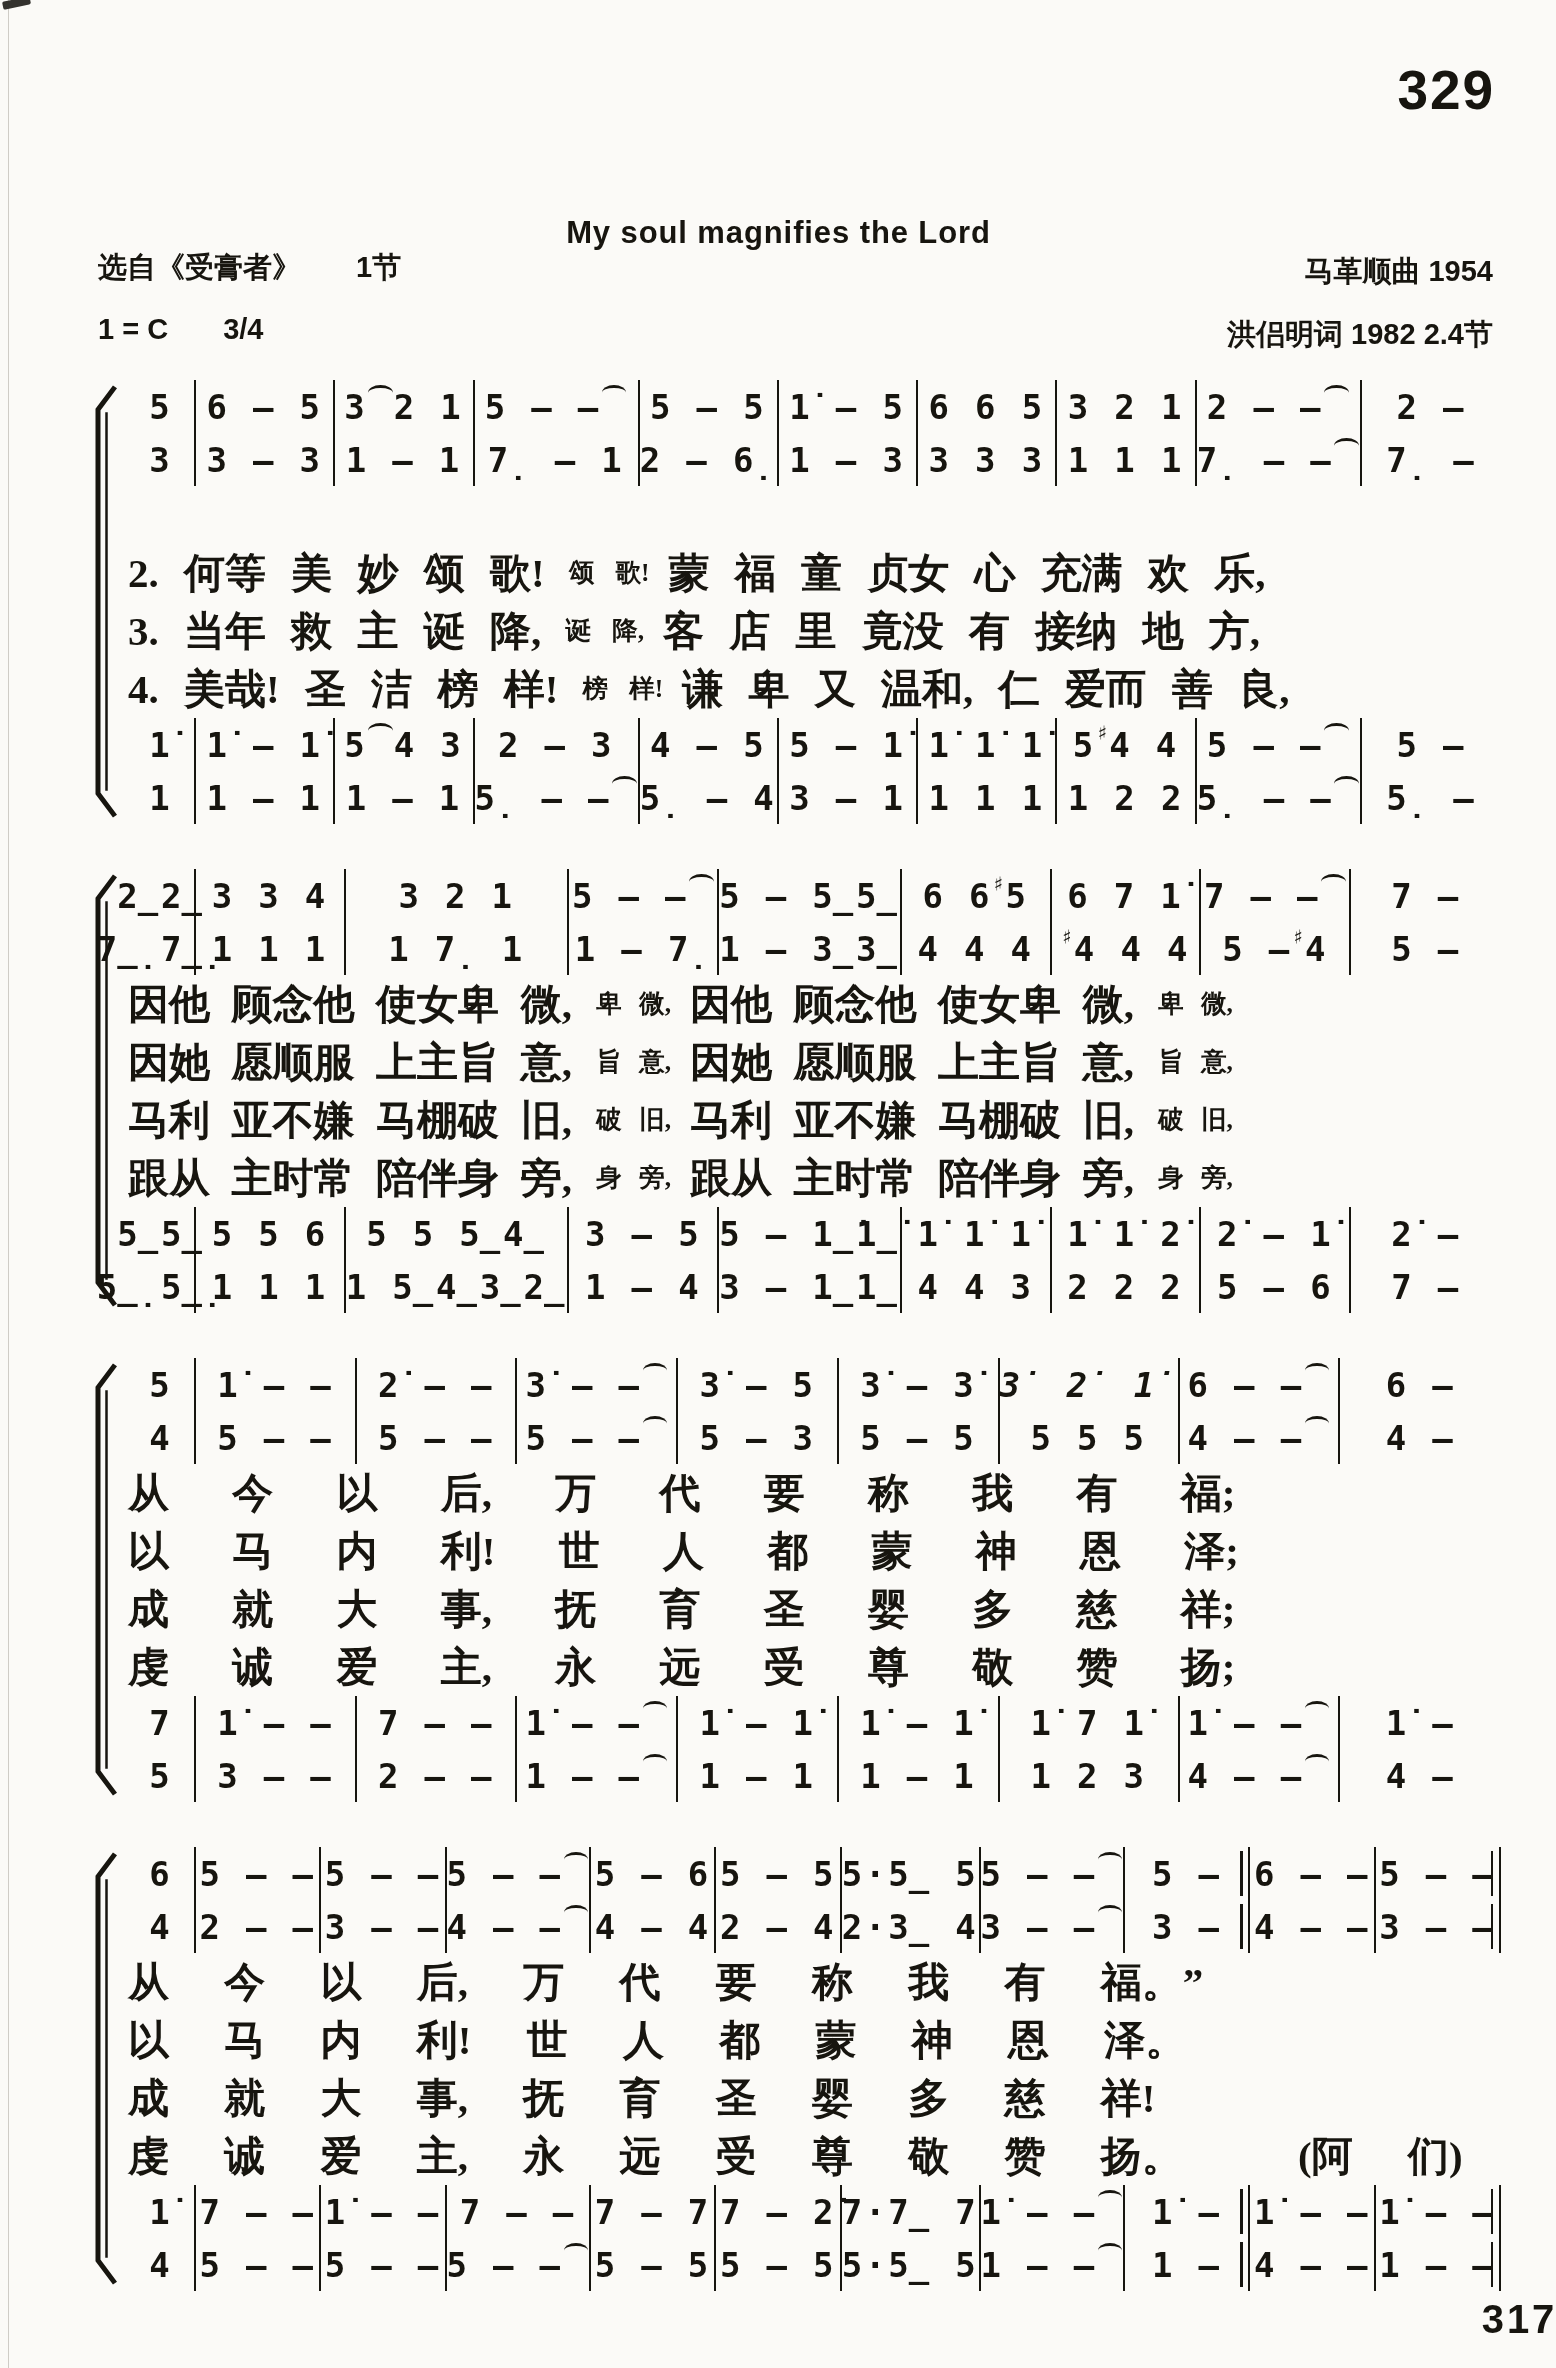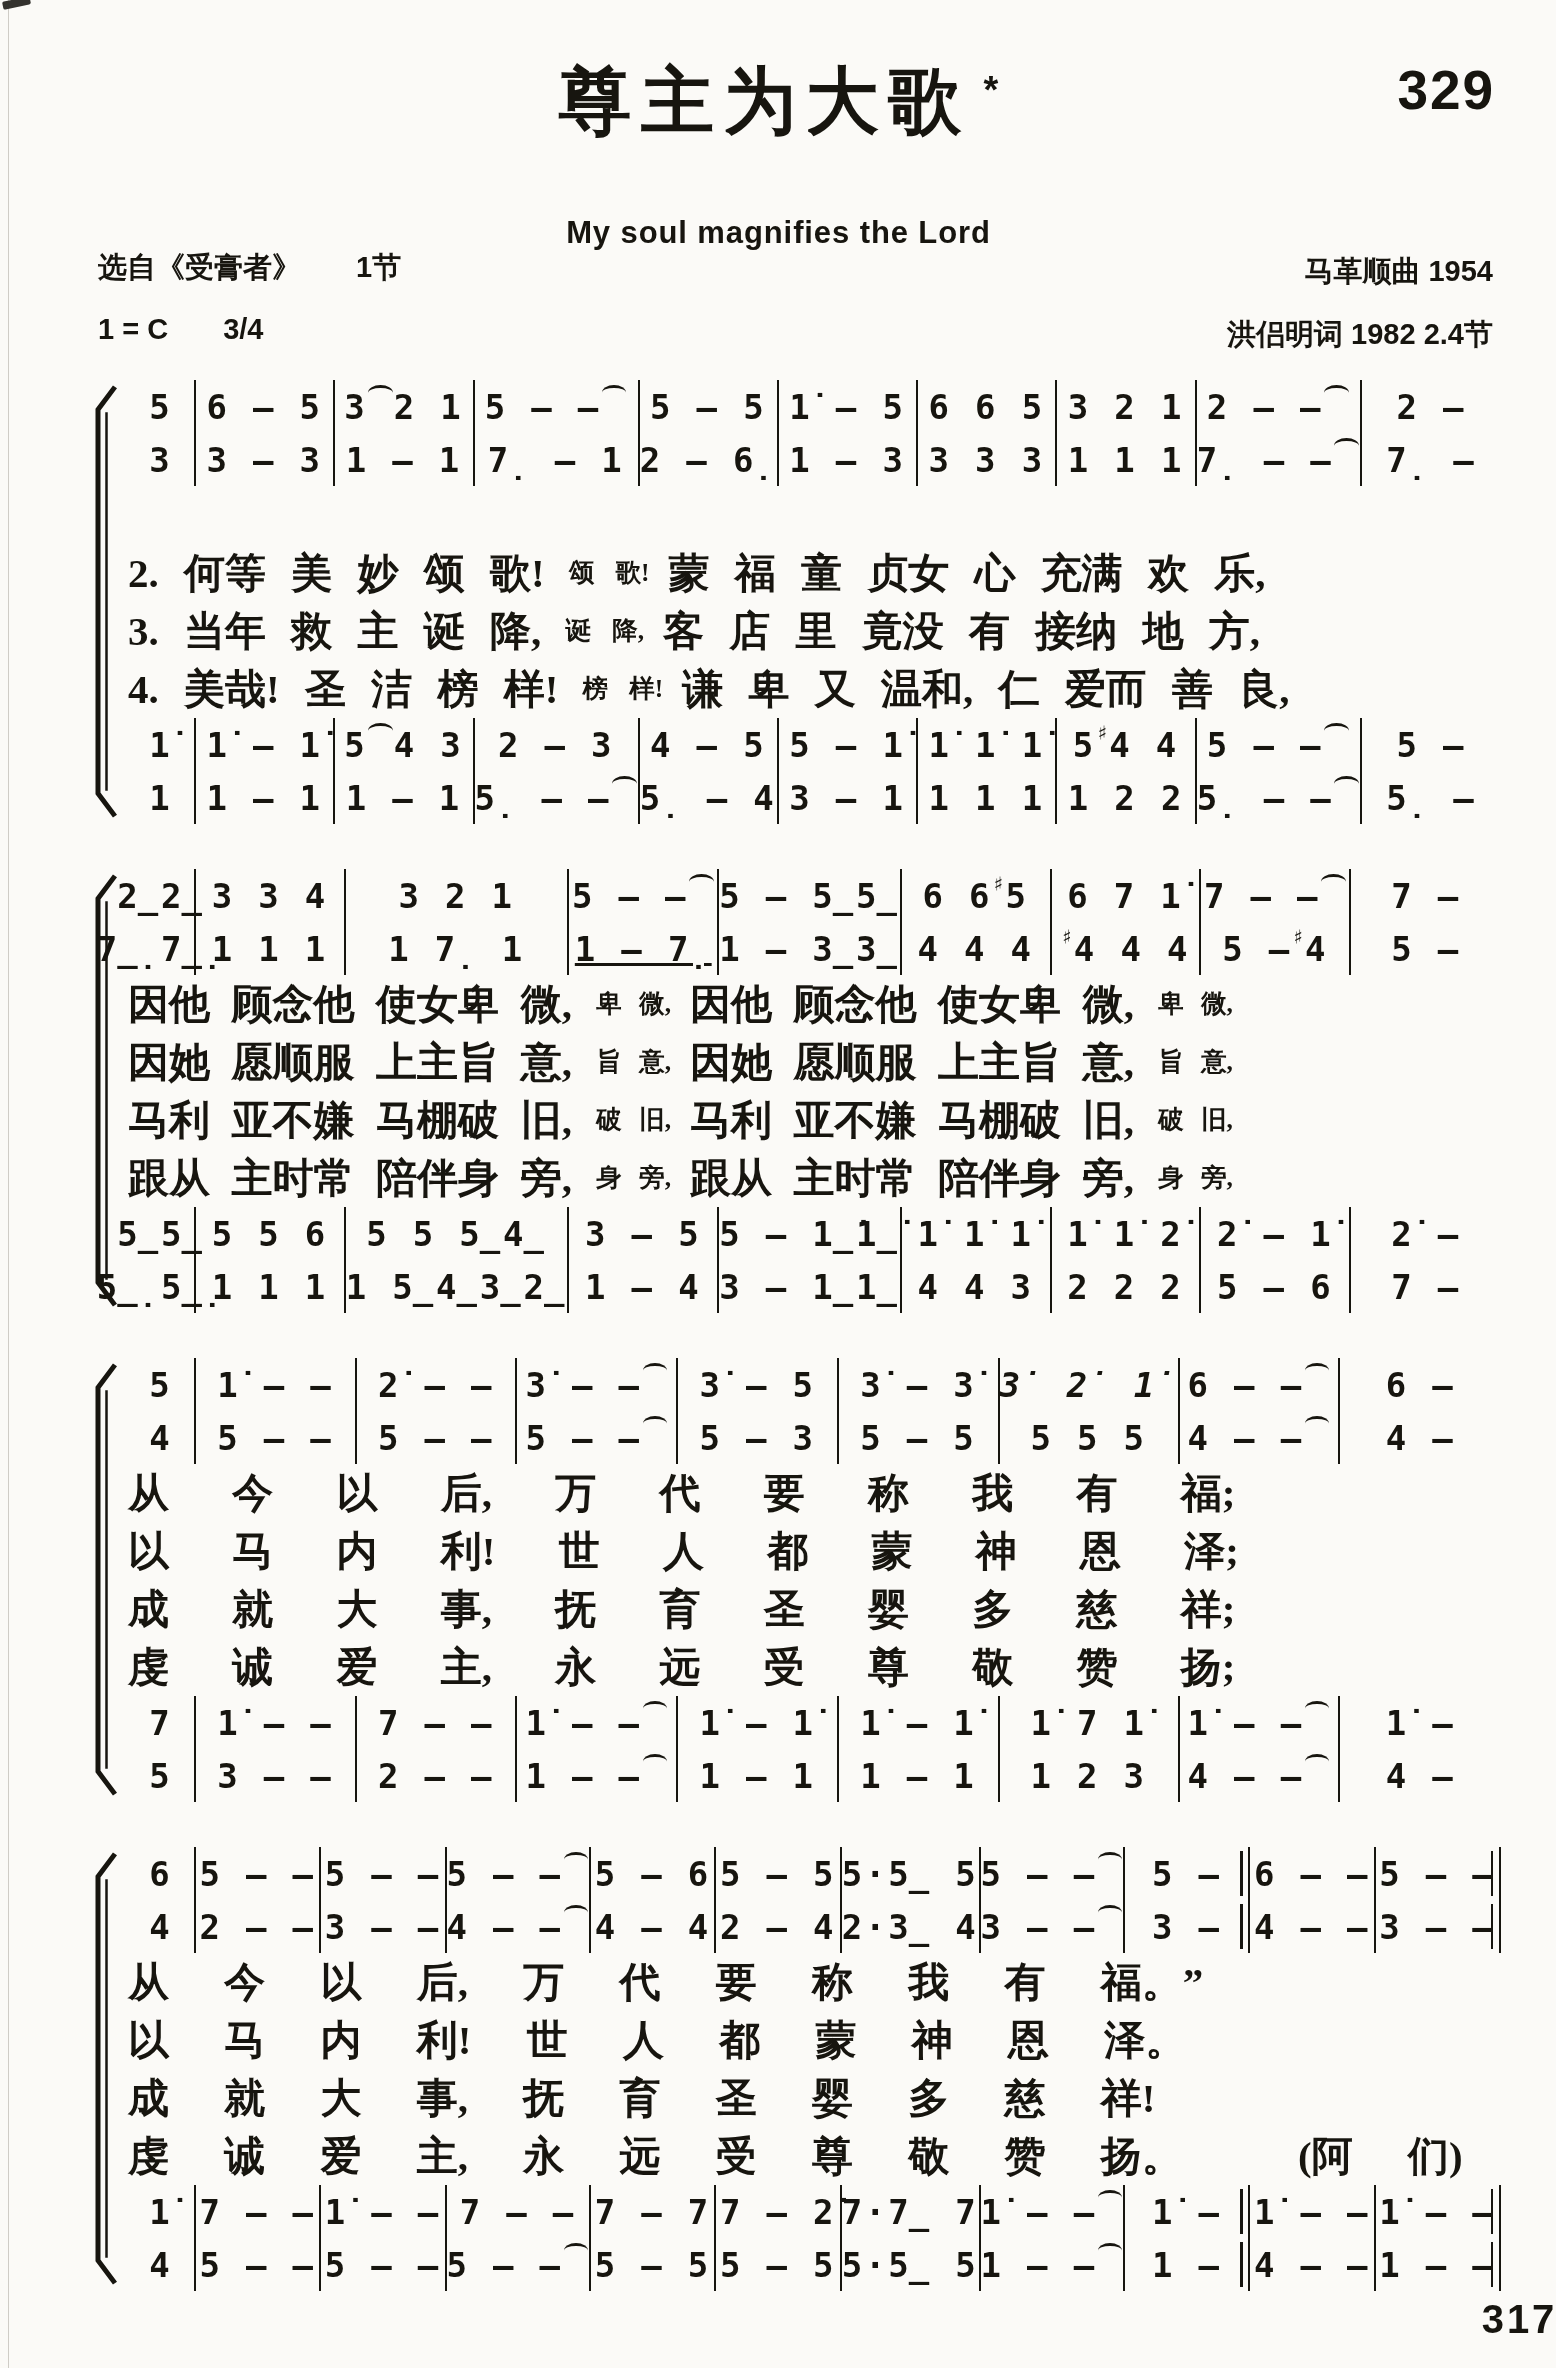--- a/index.html
+++ b/index.html
@@ -53,23 +53,20 @@
 </style>
 </head>
 <body>
 
 <div class="page">
   <div class="scan-edge"></div>
   <div class="corner-artifact"></div>
 
   <div class="hymn-number">329</div>
 
-  <div class="title-wrap">
-    <span class="title">尊主为大歌</span><span class="title-star">*</span>
-  </div>
 
   <div class="subtitle">My soul magnifies the Lord</div>
 
   <div class="meta-left">
     <div class="row1">
       <span>选自《受膏者》</span><span class="meta-gap"></span><span>1节</span>
     </div>
     <div class="row2">
       <span>1 = C</span><span class="meta-gap"></span><span>3/4</span>
     </div>
@@ -155,21 +152,21 @@
           <div class="cell" style="grid-area: 1 / 3;">3 2 1</div>
           <div class="cell" style="grid-area: 1 / 4;">5 – –<span class="tie">⌒</span></div>
           <div class="cell" style="grid-area: 1 / 5;">5 – 5̲5̲</div>
           <div class="cell" style="grid-area: 1 / 6;">6 6 <span class="sh">♯</span>5</div>
           <div class="cell" style="grid-area: 1 / 7;">6 7 1̇</div>
           <div class="cell" style="grid-area: 1 / 8;">7 – –<span class="tie">⌒</span></div>
           <div class="cell nobar" style="grid-area: 1 / 9;">7 –</div>
           <div class="cell" style="grid-area: 2 / 1;">7̲̣7̲̣</div>
           <div class="cell" style="grid-area: 2 / 2;">1 1 1</div>
           <div class="cell" style="grid-area: 2 / 3;">1 7̣ 1</div>
-          <div class="cell" style="grid-area: 2 / 4; text-decoration: underline;">1 – 7̣</div>
+          <div class="cell" style="grid-area: 2 / 4;">1 – 7̣</div>
           <div class="cell" style="grid-area: 2 / 5;">1 – 3̲3̲</div>
           <div class="cell" style="grid-area: 2 / 6;">4 4 4</div>
           <div class="cell" style="grid-area: 2 / 7;"><span class="sh">♯</span>4 4 4</div>
           <div class="cell" style="grid-area: 2 / 8;">5 – <span class="sh">♯</span>4</div>
           <div class="cell nobar" style="grid-area: 2 / 9;">5 –</div>
           <div class="cell" style="grid-area: 7 / 1;">5̲5̲</div>
           <div class="cell" style="grid-area: 7 / 2;">5 5 6</div>
           <div class="cell" style="grid-area: 7 / 3;">5 5 5̲4̲</div>
           <div class="cell" style="grid-area: 7 / 4;">3 – 5</div>
           <div class="cell" style="grid-area: 7 / 5;">5 – 1̲̇1̲̇</div>

